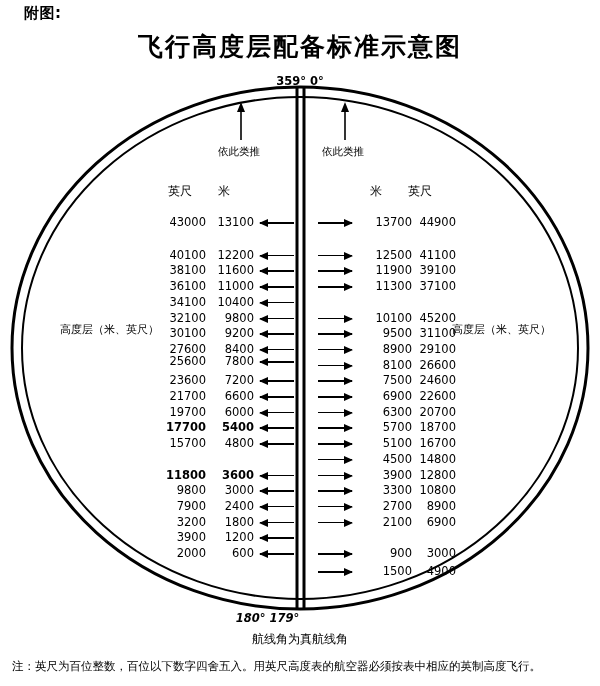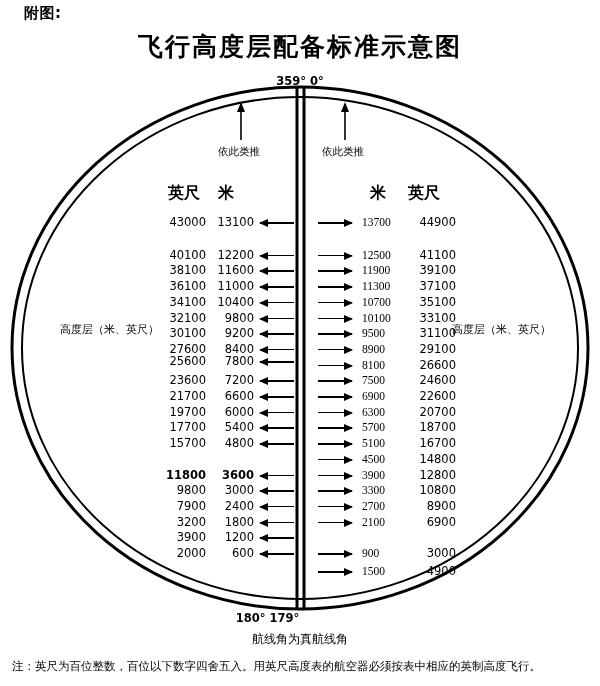--- a/index.html
+++ b/index.html
@@ -49,20 +49,21 @@
     font-weight: bold;
   }
   .bottom-heading {
     position: absolute;
     top: 611px;
     left: 0;
     width: 535px;
     text-align: center;
     font-size: 11.5px;
     font-weight: bold;
+    font-style: italic;
   }
   .bottom-sub {
     position: absolute;
     top: 631px;
     left: 0;
     width: 600px;
     text-align: center;
     font-size: 12px;
   }
   .footnote {
@@ -98,22 +99,22 @@
   .note-right {
     position: absolute;
     left: 322px;
     top: 145px;
     font-size: 10.5px;
     white-space: nowrap;
   }
 
   .colhead {
     position: absolute;
-    font-size: 16px;
-    font-weight: bold;
+    font-size: 12px;
+    font-weight: normal;
     white-space: nowrap;
   }
   .colhead.l-ft { left: 168px; top: 183px; }
   .colhead.l-m  { left: 218px; top: 183px; }
   .colhead.r-m  { left: 370px; top: 183px; }
   .colhead.r-ft { left: 408px; top: 183px; }
 
   
   .rows {
     position: absolute;
@@ -183,23 +184,23 @@
     right: -1px;
     top: -3px;
     width: 0;
     height: 0;
     border-top: 4.3px solid transparent;
     border-bottom: 4.3px solid transparent;
     border-left: 9px solid #000;
   }
   .cell-m-right {
     position: absolute;
-    left: 44px;
+    left: 52px;
     width: 42px;
-    font-family: Liberation Serif, serif;
+    text-align: right;
   }
   .cell-ft-right {
     position: absolute;
     left: 92px;
     width: 46px;
     text-align: right;
   }
 </style>
 </head>
 <body>
@@ -291,21 +292,21 @@
       <div class="row left" style="top: 389px;">
         <span class="cell-ft-left">21700</span>
         <span class="cell-m-left">6600</span>
         <span class="arrow-left"></span>
       </div>
       <div class="row left" style="top: 404.7px;">
         <span class="cell-ft-left">19700</span>
         <span class="cell-m-left">6000</span>
         <span class="arrow-left"></span>
       </div>
-      <div class="row left" style="top: 420.4px;">
+      <div class="row left" style="top: 420.4px; font-weight: bold;">
         <span class="cell-ft-left">17700</span>
         <span class="cell-m-left">5400</span>
         <span class="arrow-left"></span>
       </div>
       <div class="row left" style="top: 436.1px;">
         <span class="cell-ft-left">15700</span>
         <span class="cell-m-left">4800</span>
         <span class="arrow-left"></span>
       </div>
       <div class="row left" style="top: 467.5px; font-weight: bold;">
@@ -351,29 +352,24 @@
       <div class="row right" style="top: 263.4px;">
         <span class="arrow-right"></span>
         <span class="cell-m-right">11900</span>
         <span class="cell-ft-right">39100</span>
       </div>
       <div class="row right" style="top: 279.1px;">
         <span class="arrow-right"></span>
         <span class="cell-m-right">11300</span>
         <span class="cell-ft-right">37100</span>
       </div>
-      <div class="row right" style="top: 294.8px;">
-        <span class="arrow-right"></span>
-        <span class="cell-m-right">10700</span>
-        <span class="cell-ft-right">35100</span>
-      </div>
       <div class="row right" style="top: 310.5px;">
         <span class="arrow-right"></span>
         <span class="cell-m-right">10100</span>
-        <span class="cell-ft-right">33100</span>
+        <span class="cell-ft-right">45200</span>
       </div>
       <div class="row right" style="top: 326.2px;">
         <span class="arrow-right"></span>
         <span class="cell-m-right">9500</span>
         <span class="cell-ft-right">31100</span>
       </div>
       <div class="row right" style="top: 341.9px;">
         <span class="arrow-right"></span>
         <span class="cell-m-right">8900</span>
         <span class="cell-ft-right">29100</span>

